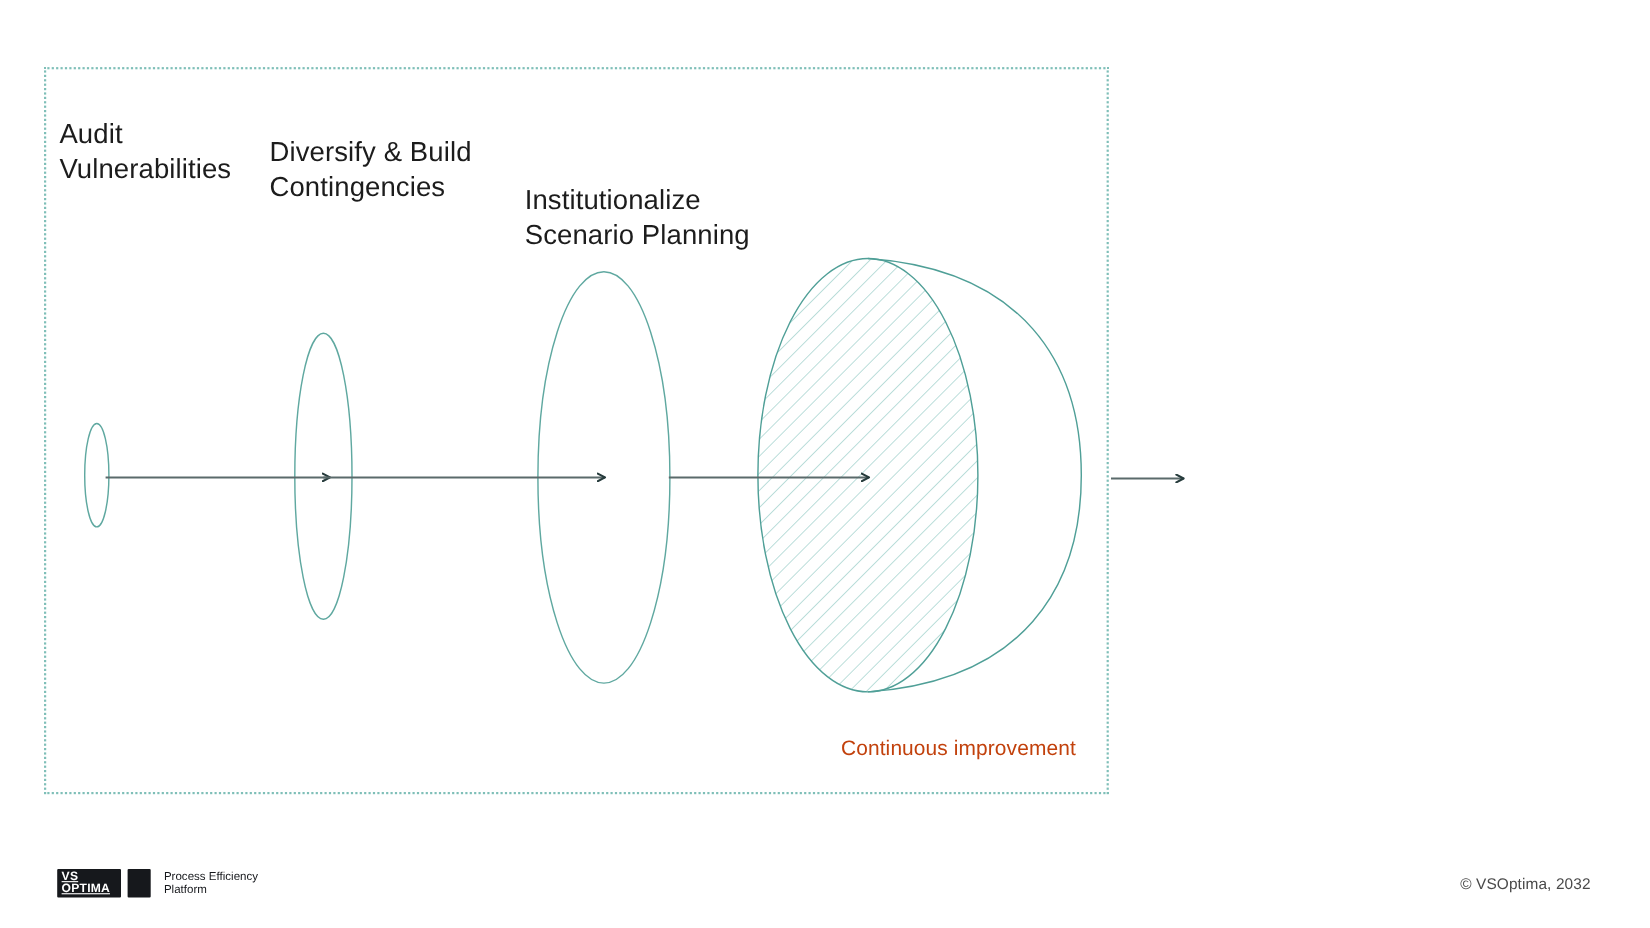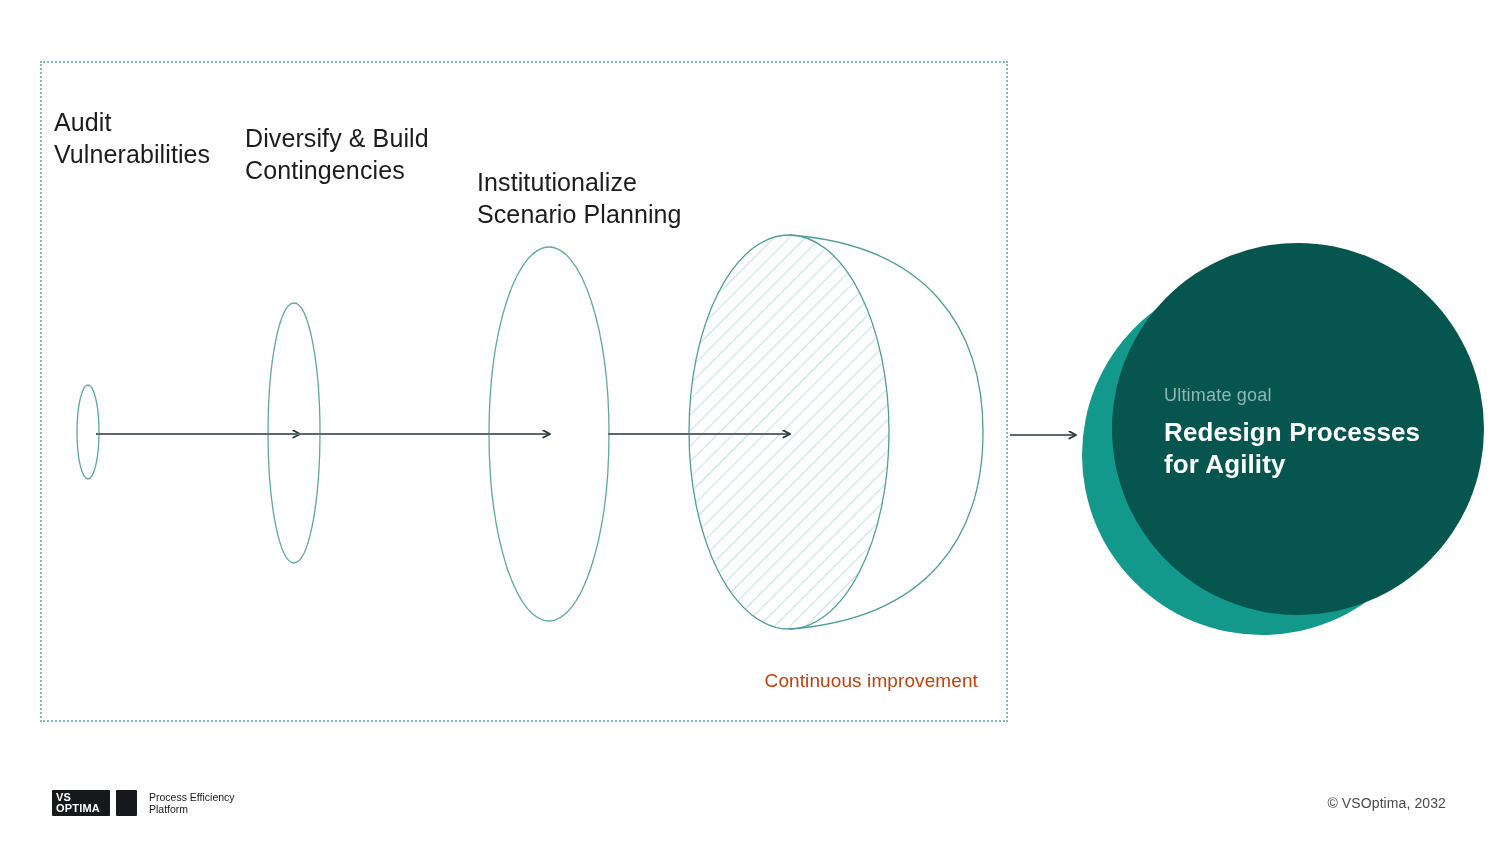--- a/index.html
+++ b/index.html
@@ -139,20 +139,21 @@
     flex-direction: column;
     justify-content: center;
     padding-left: 4px;
     box-sizing: border-box;
   }
   .logo-mark span {
     font-size: 11px;
     font-weight: 700;
     line-height: 11px;
     letter-spacing: 0.2px;
+    text-decoration: underline;
   }
   .logo-square {
     background: #16181c;
     width: 21px;
     height: 26px;
     border-radius: 1px;
   }
   .logo-tagline {
     margin-left: 6px;
     font-size: 10.5px;
@@ -205,29 +206,20 @@
     <ellipse cx="549" cy="434" rx="60" ry="187" fill="none" stroke="#5fa8a0" stroke-width="1.3"></ellipse>
 
     <ellipse cx="789" cy="432" rx="100" ry="197" fill="url(#hatch)" stroke="#4f9f97" stroke-width="1.3"></ellipse>
 
     <line x1="96" y1="434" x2="300" y2="434" stroke="#5a6a6b" stroke-width="1.8" marker-end="url(#arrowhead)"></line>
     <line x1="294" y1="434" x2="550" y2="434" stroke="#5a6a6b" stroke-width="1.8" marker-end="url(#arrowhead)"></line>
     <line x1="608" y1="434" x2="790" y2="434" stroke="#5a6a6b" stroke-width="1.8" marker-end="url(#arrowhead)"></line>
     <line x1="1010" y1="435" x2="1076" y2="435" stroke="#5a6a6b" stroke-width="1.8" marker-end="url(#arrowhead)"></line>
   </svg>
 
-  <div class="goal-wrap">
-    <div class="goal-circle-back" style="background:#12998b"></div>
-    <div class="goal-circle-front" style="background:#06564f"></div>
-    <div class="goal-text">
-      <div class="goal-eyebrow">Ultimate goal</div>
-      <div class="goal-title">Redesign Processes
-for Agility</div>
-    </div>
-  </div>
 
   <div class="footer">
     <div class="logo">
       <div class="logo-mark">
         <span>VS</span>
         <span>OPTIMA</span>
       </div>
       <div class="logo-square"></div>
       <div class="logo-tagline">Process Efficiency
 Platform</div>

